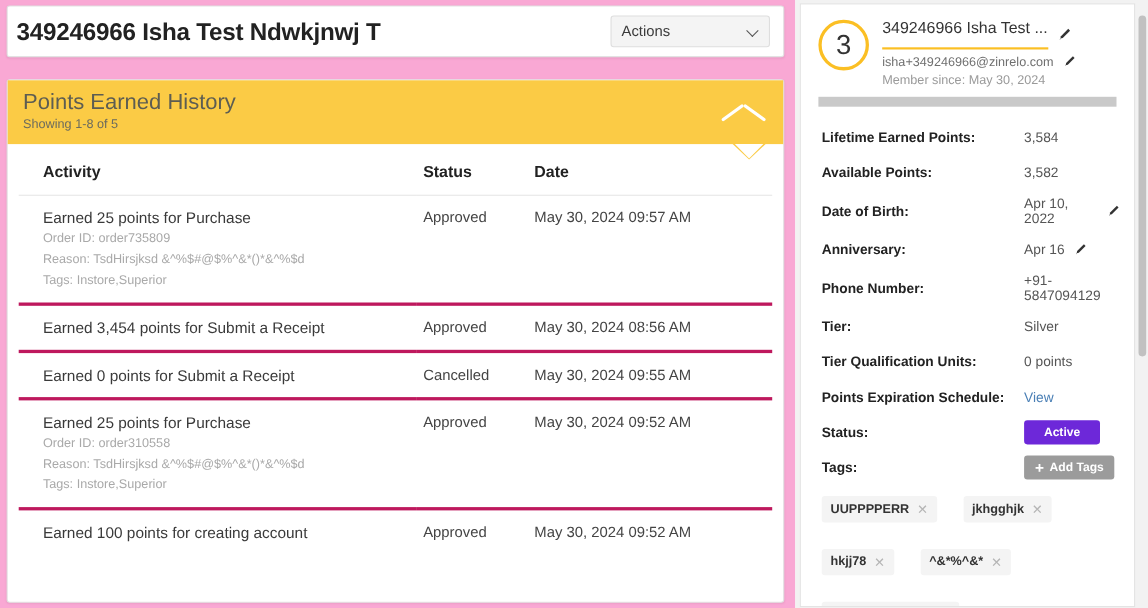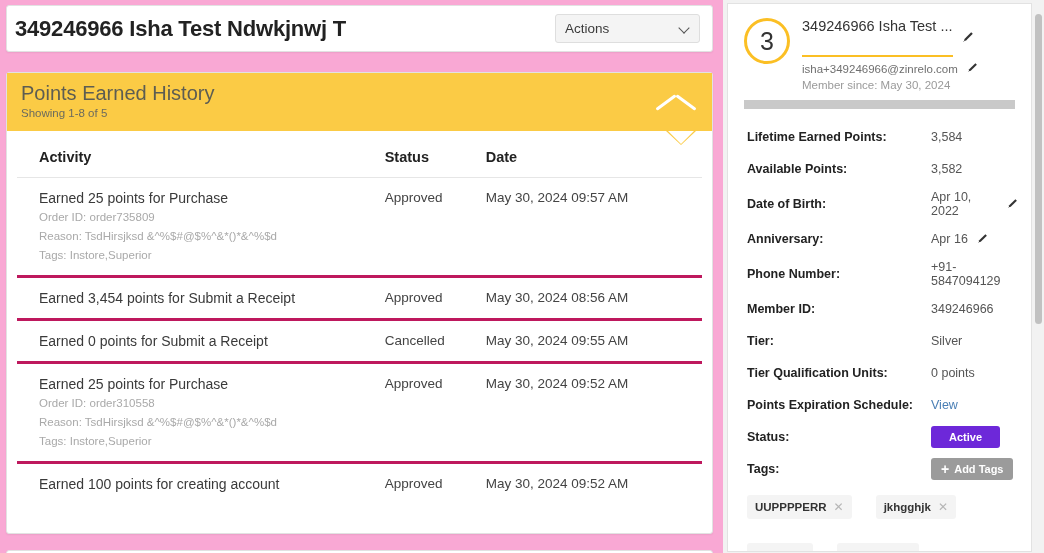--- a/index.html
+++ b/index.html
@@ -54,21 +54,21 @@
   .actions-select .lbl { flex: 1; }
   .chev-sm { width: 10px; height: 10px; position: relative; }
   .chev-sm::after {
     content: ""; position: absolute; left: 0; top: 0;
     width: 7px; height: 7px;
     border-right: 1.4px solid #555; border-bottom: 1.4px solid #555;
     transform: rotate(45deg);
   }
 
   
-  .peh-card { margin-bottom: 16px; position: relative; padding-bottom: 1px; margin-top: 20px; }
+  .peh-card { margin-bottom: 16px; position: relative; padding-bottom: 15px; margin-top: 20px; }
   .peh-header {
     background: #fbcb45;
     height: 58px;
     padding: 8px 14px 0 14px;
     position: relative;
   }
   .peh-title { font-size: 20px; color: #5d5d52; line-height: 24px; font-weight: normal; }
   .peh-sub   { font-size: 11.5px; color: #6b6b5e; margin-top: 2px; }
   .collapse-arrow {
     position: absolute; right: 16px; top: 18px;
@@ -148,21 +148,21 @@
     border: 3px solid #fbbf24;
     display: flex; align-items: center; justify-content: center;
     font-size: 25px; color: #333; flex-shrink: 0;
     margin-top: 2px;
   }
   .rc-head-txt { margin-left: 12px; padding-top: 2px; }
   .member-name-row { display: flex; align-items: center; }
   .member-name {
     font-size: 14.5px; color: #333;
     border-bottom: 2px solid #fbbf24;
-    padding-bottom: 21px;
+    padding-bottom: 9px;
     cursor: pointer;
   }
   .pencil {
     display: inline-block; width: 13px; height: 13px;
     margin-left: 8px; position: relative; cursor: pointer;
     flex-shrink: 0;
   }
   .pencil svg { display:block; }
   .member-email { font-size: 11.5px; color: #6f6f6f; margin-top: 5px; display: flex; align-items: center; }
   .member-since { font-size: 11.5px; color: #9a9a9a; margin-top: 4px; }
@@ -347,24 +347,20 @@
                 <path d="M2.6 13.4l1.1-.3.3-1.1z" fill="#333"></path>
               </svg>
           </span>
         </div>
       </div>
       <div class="kv">
         <div class="k">Phone Number:</div>
         <div class="v">+91-5847094129</div>
       </div>
       <div class="kv">
-        <div class="k">Member ID:</div>
-        <div class="v">349246966</div>
-      </div>
-      <div class="kv">
         <div class="k">Tier:</div>
         <div class="v">Silver</div>
       </div>
       <div class="kv">
         <div class="k">Tier Qualification Units:</div>
         <div class="v">0 points</div>
       </div>
       <div class="kv">
         <div class="k">Points Expiration Schedule:</div>
         <div class="v link">View</div>

